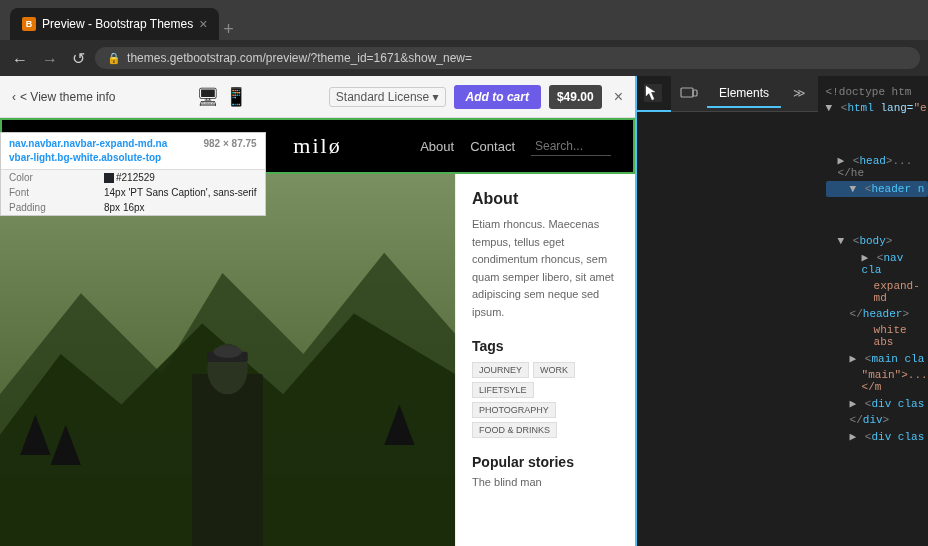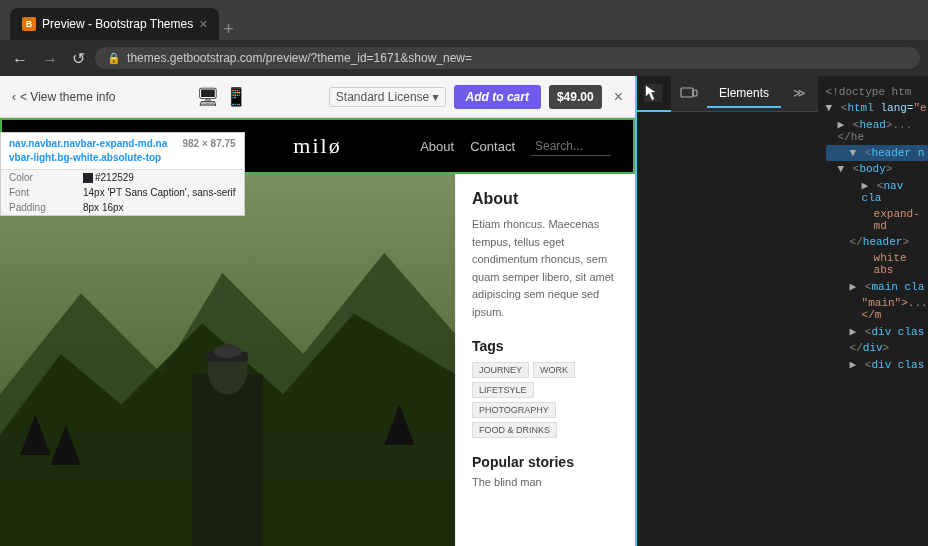--- a/index.html
+++ b/index.html
@@ -42,21 +42,21 @@
     .nav-brand { color: #fff; font-size: 22px; font-weight: 300; letter-spacing: 2px; position: absolute; left: 50%; transform: translateX(-50%); font-family: Georgia, serif; }
     .nav-links-left { display: flex; gap: 16px; align-items: center; }
     .nav-link { color: rgba(255,255,255,0.75); font-size: 13px; cursor: pointer; display: flex; align-items: center; gap: 3px; }
     .nav-links-right { display: flex; gap: 16px; align-items: center; margin-left: auto; }
     .nav-search { background: transparent; border: none; border-bottom: 1px solid rgba(255,255,255,0.3); color: rgba(255,255,255,0.6); font-size: 12px; padding: 2px 4px; width: 80px; outline: none; }
 
     
     .inspector-popup { position: absolute; top: 56px; left: 0; background: #f5f5f5; border: 1px solid #ccc; font-size: 11px; z-index: 100; min-width: 200px; }
     .inspector-selector { background: #fff; padding: 4px 8px; color: #2196F3; font-size: 10px; font-weight: bold; line-height: 1.4; border-bottom: 1px solid #ddd; }
     .inspector-dims { float: right; color: #888; font-size: 10px; }
-    .inspector-row { display: flex; padding: 2px 8px; gap: 4px; align-items: center; }
+    .inspector-row { display: flex; padding: 2px 8px; gap: 25px; align-items: center; }
     .inspector-label { color: #777; min-width: 70px; font-size: 10px; }
     .inspector-value { color: #222; font-size: 10px; }
 
     
     .site-content { display: flex; flex: 1; overflow: hidden; }
     .site-left { flex: 1; position: relative; }
     .hero-image { width: 100%; height: 380px; background: linear-gradient(160deg, #b0c4a0 0%, #7a9060 30%, #3a5a2a 60%, #1a2a10 100%); position: relative; overflow: hidden; }
 
     .site-right { width: 180px; padding: 16px; border-left: 1px solid #eee; font-size: 11px; }
     .about-title { font-size: 16px; color: #222; margin-bottom: 8px; font-weight: 600; }
@@ -69,21 +69,21 @@
 
     
     .devtools-panel { flex: 1; background: #1e1e1e; display: flex; flex-direction: row; color: #ccc; font-size: 12px; }
     .devtools-toolbar { background: #2d2d2d; height: 36px; display: flex; align-items: center; border-bottom: 1px solid #444; }
     .devtools-tool-btn { width: 36px; height: 36px; display: flex; align-items: center; justify-content: center; cursor: pointer; font-size: 16px; }
     .devtools-tool-btn.active { background: #1e1e1e; border-bottom: 2px solid #4fc3f7; }
     .devtools-tab { padding: 6px 12px; font-size: 12px; color: #aaa; cursor: pointer; border-bottom: 2px solid transparent; }
     .devtools-tab.active { color: #fff; border-bottom: 2px solid #4fc3f7; }
     .devtools-content { flex: 1; padding: 8px; overflow: hidden; font-family: 'Courier New', monospace; font-size: 11px; }
     .dom-line { padding: 2px 0; color: #9cdcfe; }
-    .dom-indent-1 { padding-left: 12px; }
+    .dom-indent-1 { padding-left: 12px; margin-top: 36px; }
     .dom-indent-2 { padding-left: 24px; }
     .dom-indent-3 { padding-left: 36px; }
     .dom-indent-4 { padding-left: 48px; }
     .dom-arrow { color: #aaa; cursor: pointer; margin-right: 2px; }
 
     .devtools-bottom { height: 36px; background: #2d2d2d; display: flex; align-items: center; padding: 0 12px; gap: 8px; border-top: 1px solid #444; }
     .breadcrumb-item { color: #4fc3f7; font-size: 11px; cursor: pointer; }
     .breadcrumb-sep { color: #666; font-size: 11px; }
     .blue-sidebar-line { position: absolute; top: 0; bottom: 0; left: 0; width: 2px; background: #4fc3f7; }
   </style>

